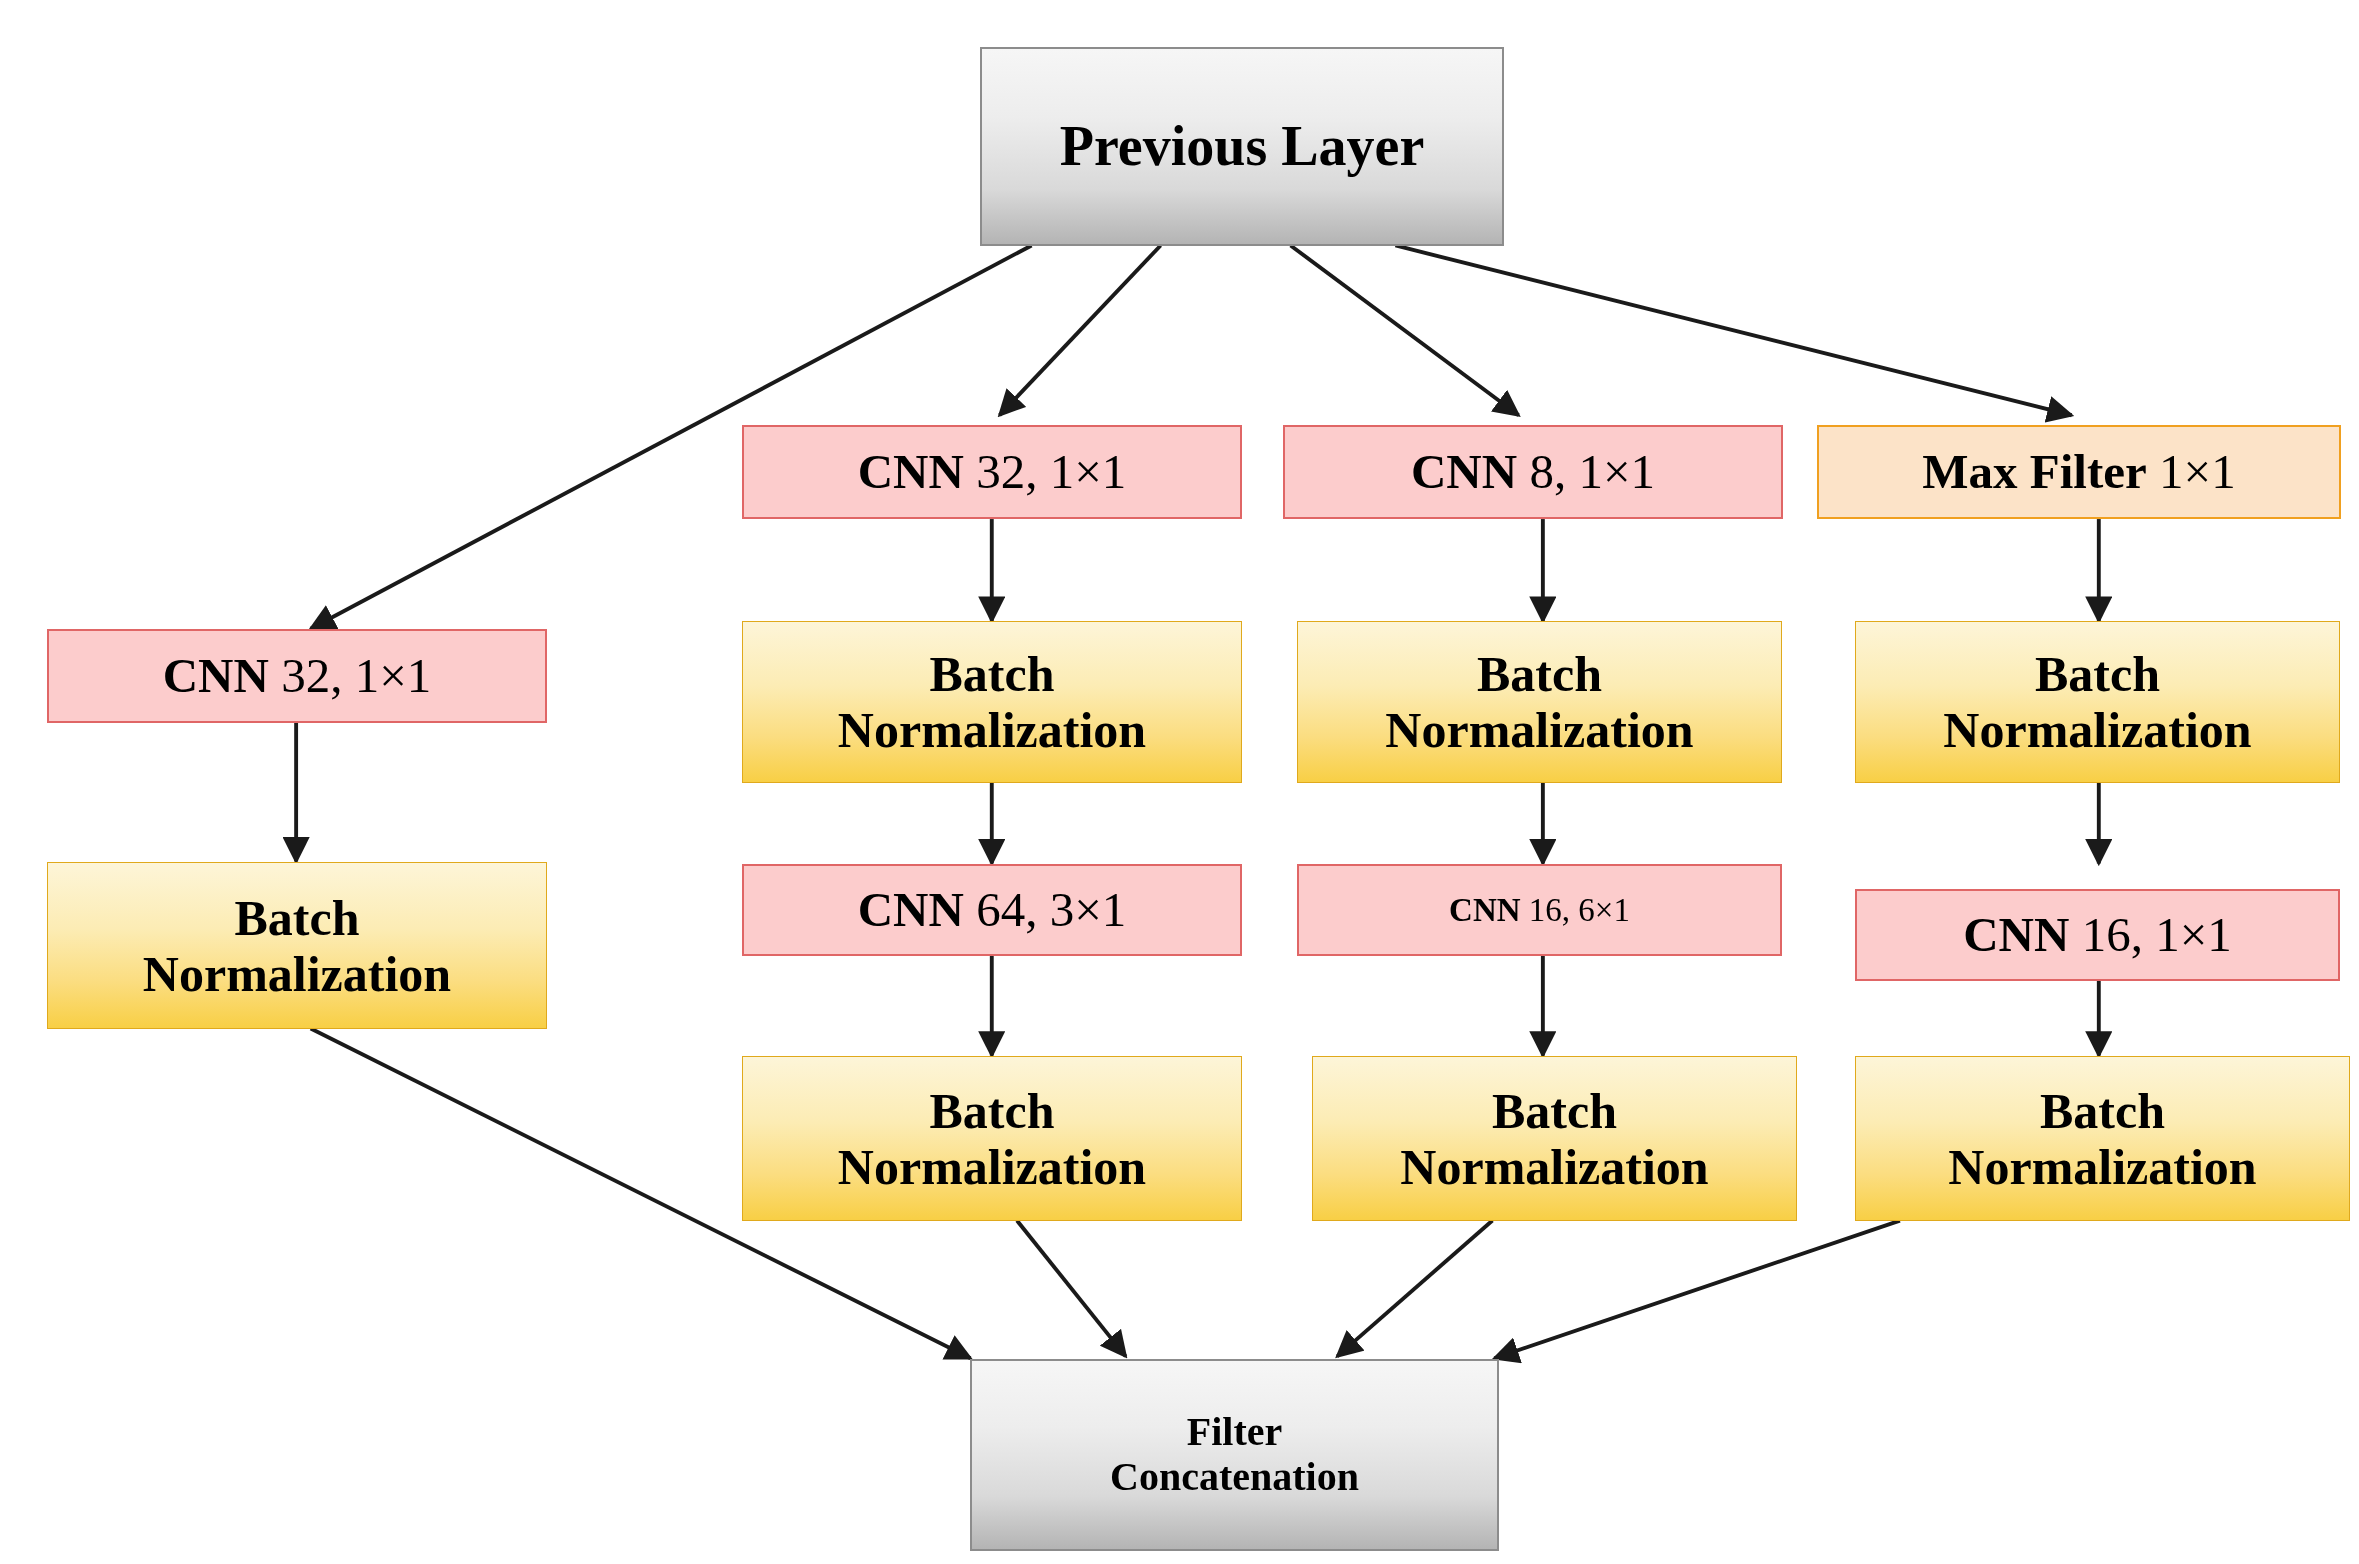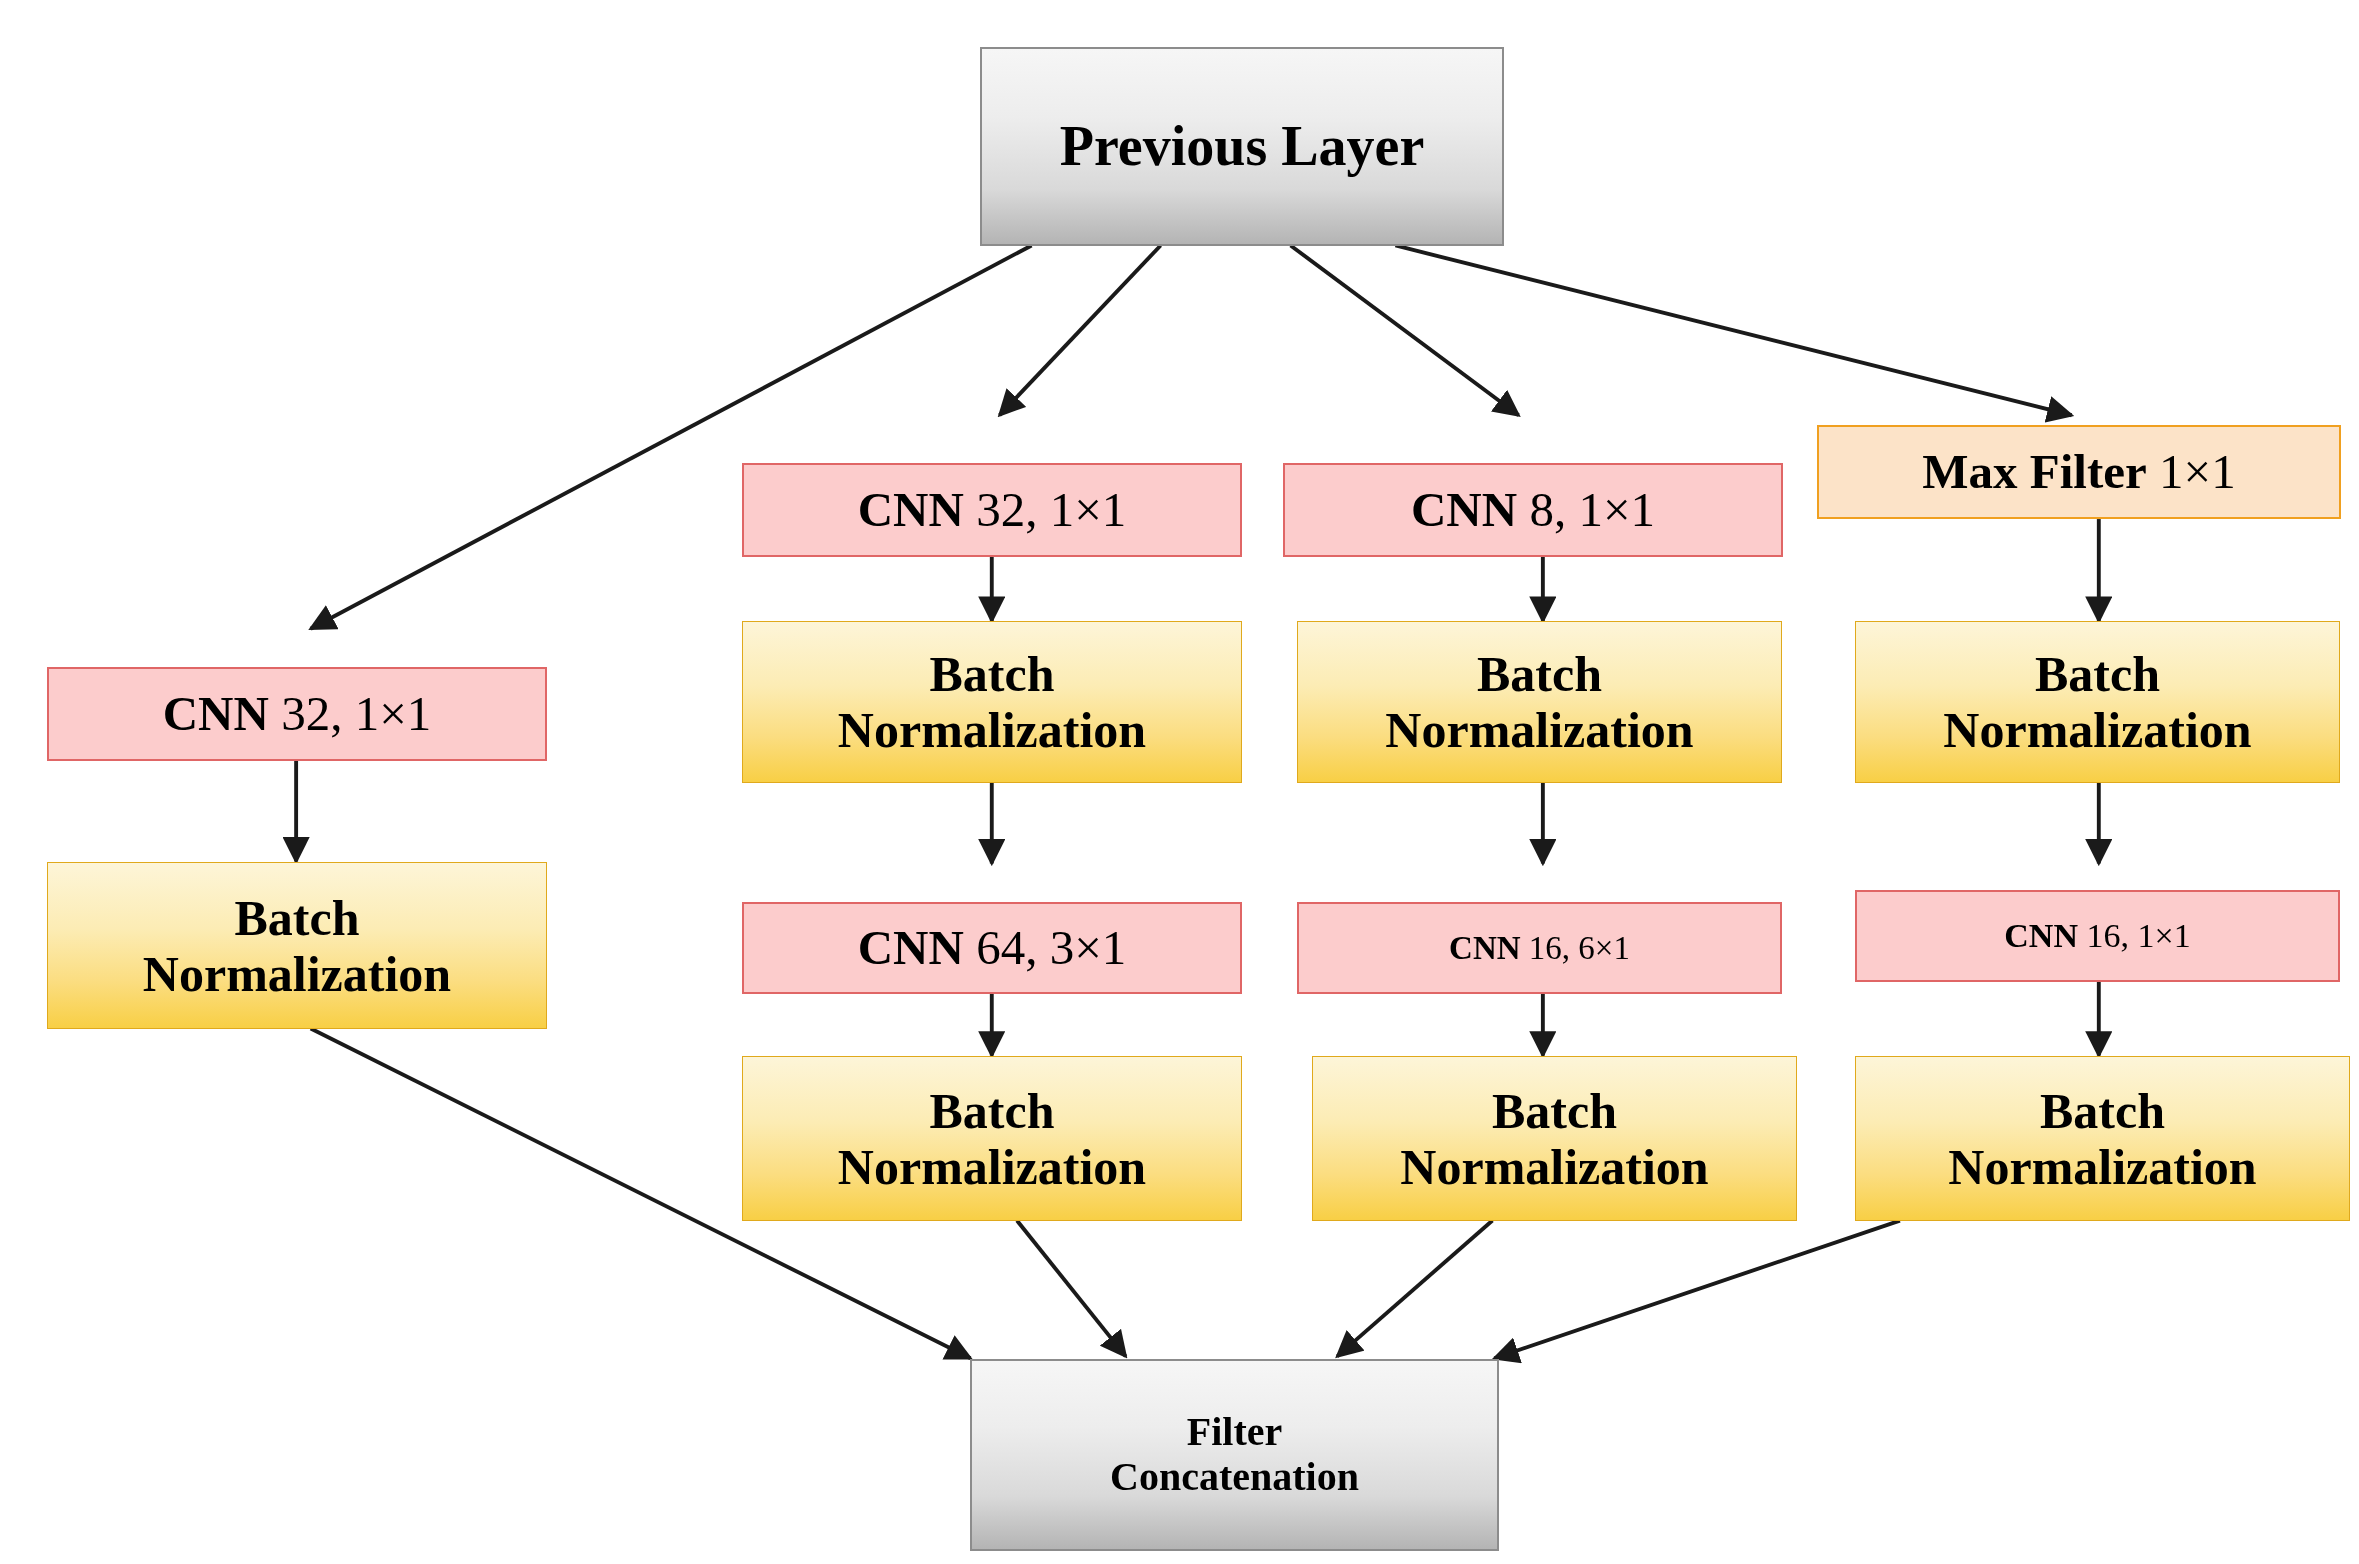--- a/index.html
+++ b/index.html
@@ -38,21 +38,20 @@
   
   .node.gray {
     background: linear-gradient(to bottom, #f6f6f6 0%, #ededed 35%, #d9d9d9 72%, #b4b4b4 100%);
     border: 2.9px solid #8c8c8c;
     font-weight: bold;
   }
   
   .node.pink {
     background: #fccccc;
     border: 2.9px solid #e06666;
-    margin-top: 38px;
   }
   
   .node.yellow {
     background: linear-gradient(to bottom, #fdf5d8 0%, #fcecb4 40%, #fbdd80 72%, #f8cf45 100%);
     border: 1.9px solid #e0a91c;
     font-weight: bold;
   }
   
   .node.peach {
     background: #fce3c8;
@@ -170,21 +169,21 @@
     <span><span class="op-name">Max Filter</span><span>&nbsp;</span><span class="op-spec">1×1</span></span>
   </div>
 
   <div class="node yellow" style="left:1855px; top:621px; width:485px; height:162px; font-size:50px;">
     <span>
       <span class="two-line">Batch</span>
       <span class="two-line">Normalization</span>
     </span>
   </div>
 
-  <div class="node pink" style="left:1855px; top:852px; width:485px; height:92px; font-size:34px;">
+  <div class="node pink" style="left:1855px; top:889px; width:485px; height:92px; font-size:49px;">
     <span><span class="op-name">CNN</span><span>&nbsp;</span><span class="op-spec">16, 1×1</span></span>
   </div>
 
   <div class="node yellow" style="left:1855px; top:1056px; width:495px; height:165px; font-size:50px;">
     <span>
       <span class="two-line">Batch</span>
       <span class="two-line">Normalization</span>
     </span>
   </div>
 

